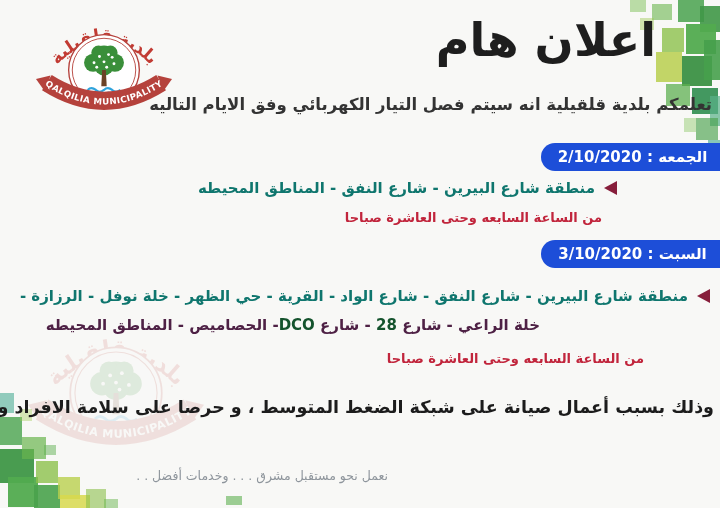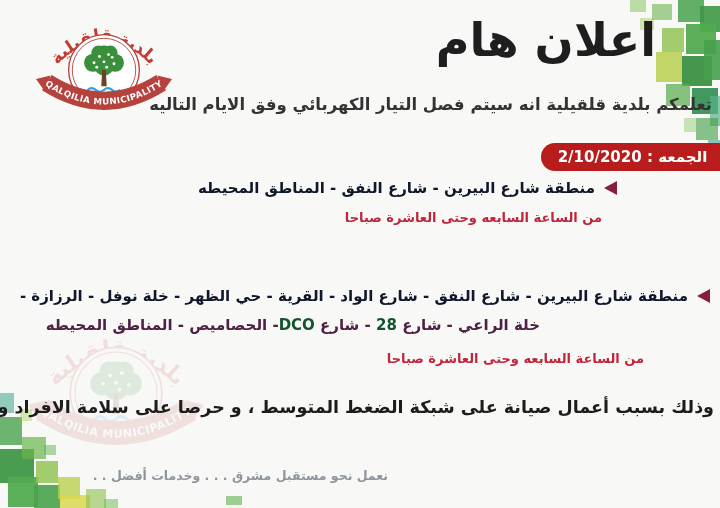--- a/index.html
+++ b/index.html
@@ -15,29 +15,29 @@
 
   .title {
     top:13px; right:64px; font-size:46px; font-weight:bold;
     color:#1e1e1e; letter-spacing:-1px;
   }
   .subtitle {
     top:95px; right:8px; font-size:16.5px; font-weight:bold; color:#333;
   }
   .banner {
     right:0; height:28px; line-height:28px; width:179px;
-    background:#b91c1c; color:#ffffff; font-weight:bold; font-size:15px;
+    background:#1d4ed8; color:#ffffff; font-weight:bold; font-size:15px;
     text-align:center; border-radius:16px 0 0 16px; padding:0 10px 0 14px;
   }
   .banner-1 { top:143px; }
   .banner-2 { top:240px; }
 
   .area-row {
     display:flex; direction:rtl; align-items:center; gap:9px;
-    color:#0f172a; font-weight:bold; font-size:15px; white-space:nowrap;
+    color:#0f766e; font-weight:bold; font-size:15px; white-space:nowrap;
   }
   .area-row-1 { top:179px; right:103px; }
   .area-row-2 { top:287px; right:10px;text-align:center; }
   .area-cont  { top:316px; right:180px; color:#4e2145; font-weight:bold; font-size:15px; }
   .hl { color:#14532d; }
 
   .arrow-left {
     width:0; height:0; flex:0 0 auto;
     border-top:7px solid transparent; border-bottom:7px solid transparent;
     border-right:13px solid #871e3b;
@@ -45,21 +45,21 @@
   .time {
     color:#c1253c; font-weight:bold; font-size:13px;margin-left:19px;
   }
   .time-1 { top:210px; right:118px; }
   .time-2 { top:351px; right:76px; }
 
   .statement {
     top:397px; right:6px; font-size:17.5px; font-weight:bold; color:#1c1c1c;
   }
   .slogan {
-    top:468px; right:332px; font-size:12.5px; font-weight:bold; color:#8e959c;
+    top:468px; right:332px; font-size:12.5px; font-weight:normal; color:#8e959c;
   }
 
   .logo-main { left:36px; top:12px; width:136px; height:auto; }
   .logo-watermark { left:28px; top:318px; width:176px; height:auto; opacity:0.13; }
 
   .corner-tr { right:0; top:0; }
   .corner-bl { left:0; bottom:0; }
   .speck { left:226px; top:494px; }
 </style>
 </head>
@@ -192,20 +192,21 @@
 
   <div class="abs banner banner-1 ar nowrap">الجمعه : 2/10/2020</div>
 
   <div class="abs area-row area-row-1">
     <span class="arrow-left"></span>
     <span class="ar nowrap">منطقة شارع البيرين - شارع النفق -  المناطق المحيطه</span>
   </div>
 
   <div class="abs time time-1 ar nowrap">من الساعة السابعه وحتى العاشرة صباحا</div>
 
+  <div class="abs banner banner-2 ar nowrap">السبت : 3/10/2020</div>
 
   <div class="abs area-row area-row-2">
     <span class="arrow-left"></span>
     <span class="ar nowrap">منطقة شارع البيرين - شارع النفق - شارع الواد - القرية - حي الظهر - خلة نوفل -  الرزازة -</span>
   </div>
 
   <div class="abs area-cont ar nowrap">
     <span>خلة الراعي - شارع </span><span class="hl">28</span><span> - شارع </span><span class="hl">DCO</span><span>- الحصاميص -  المناطق المحيطه</span>
   </div>
 

